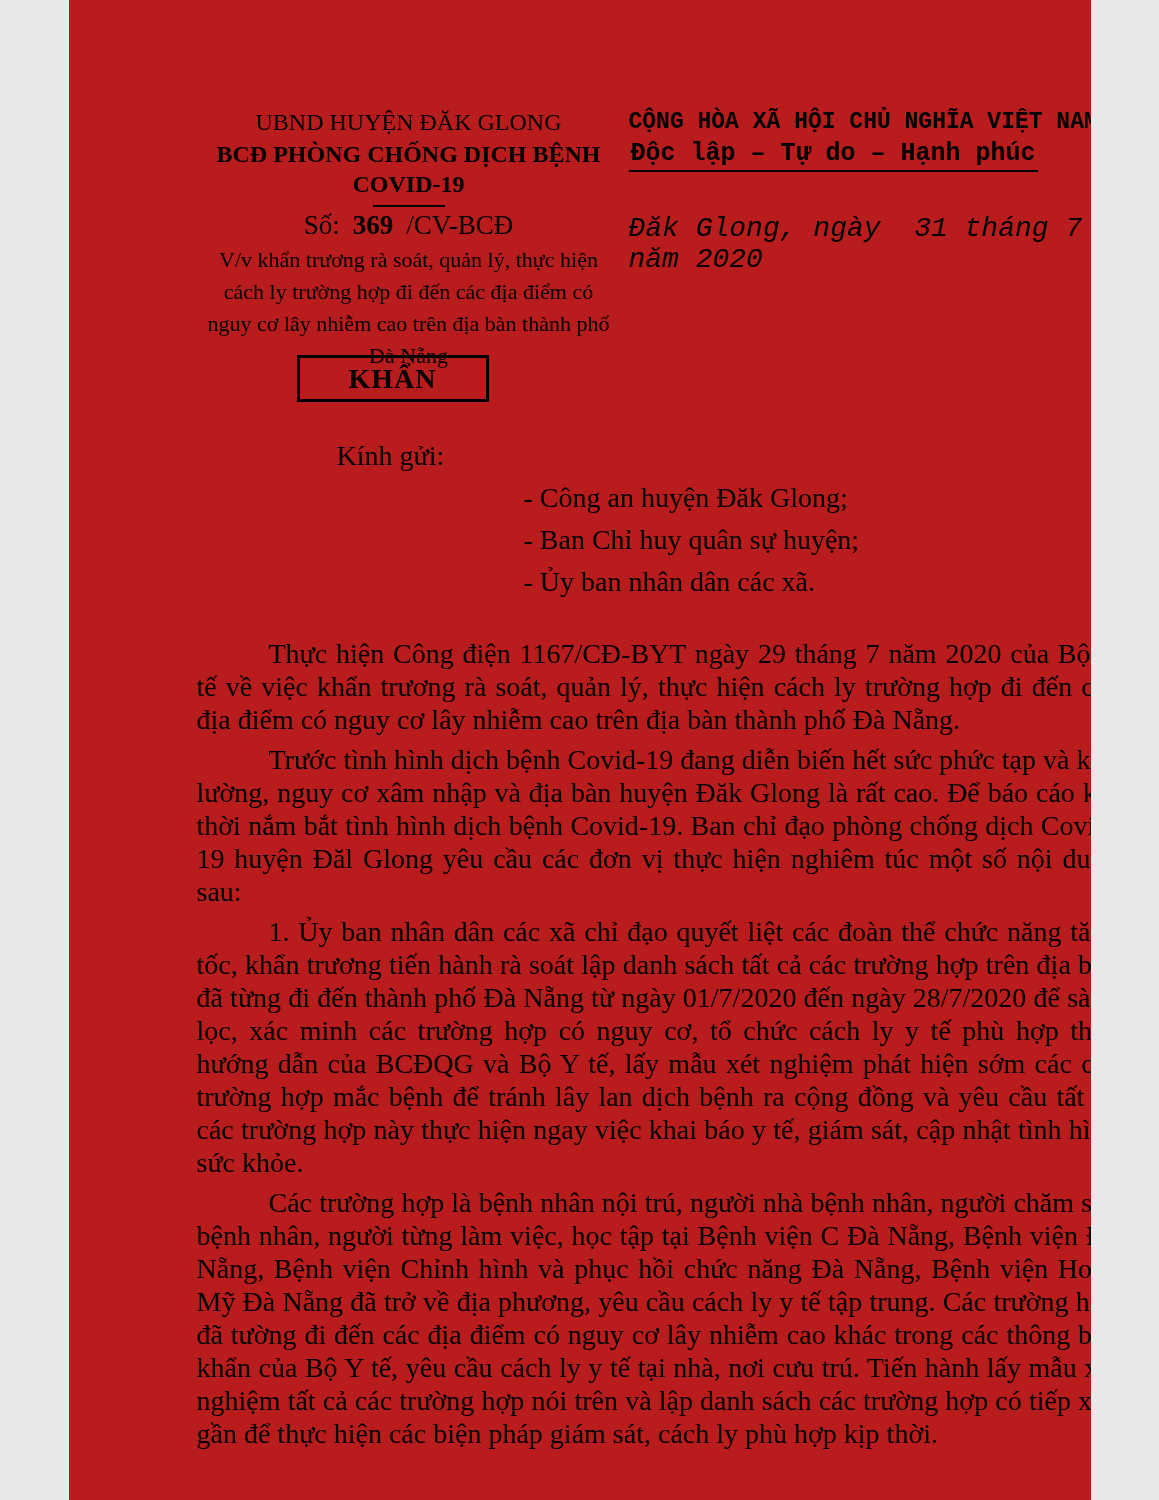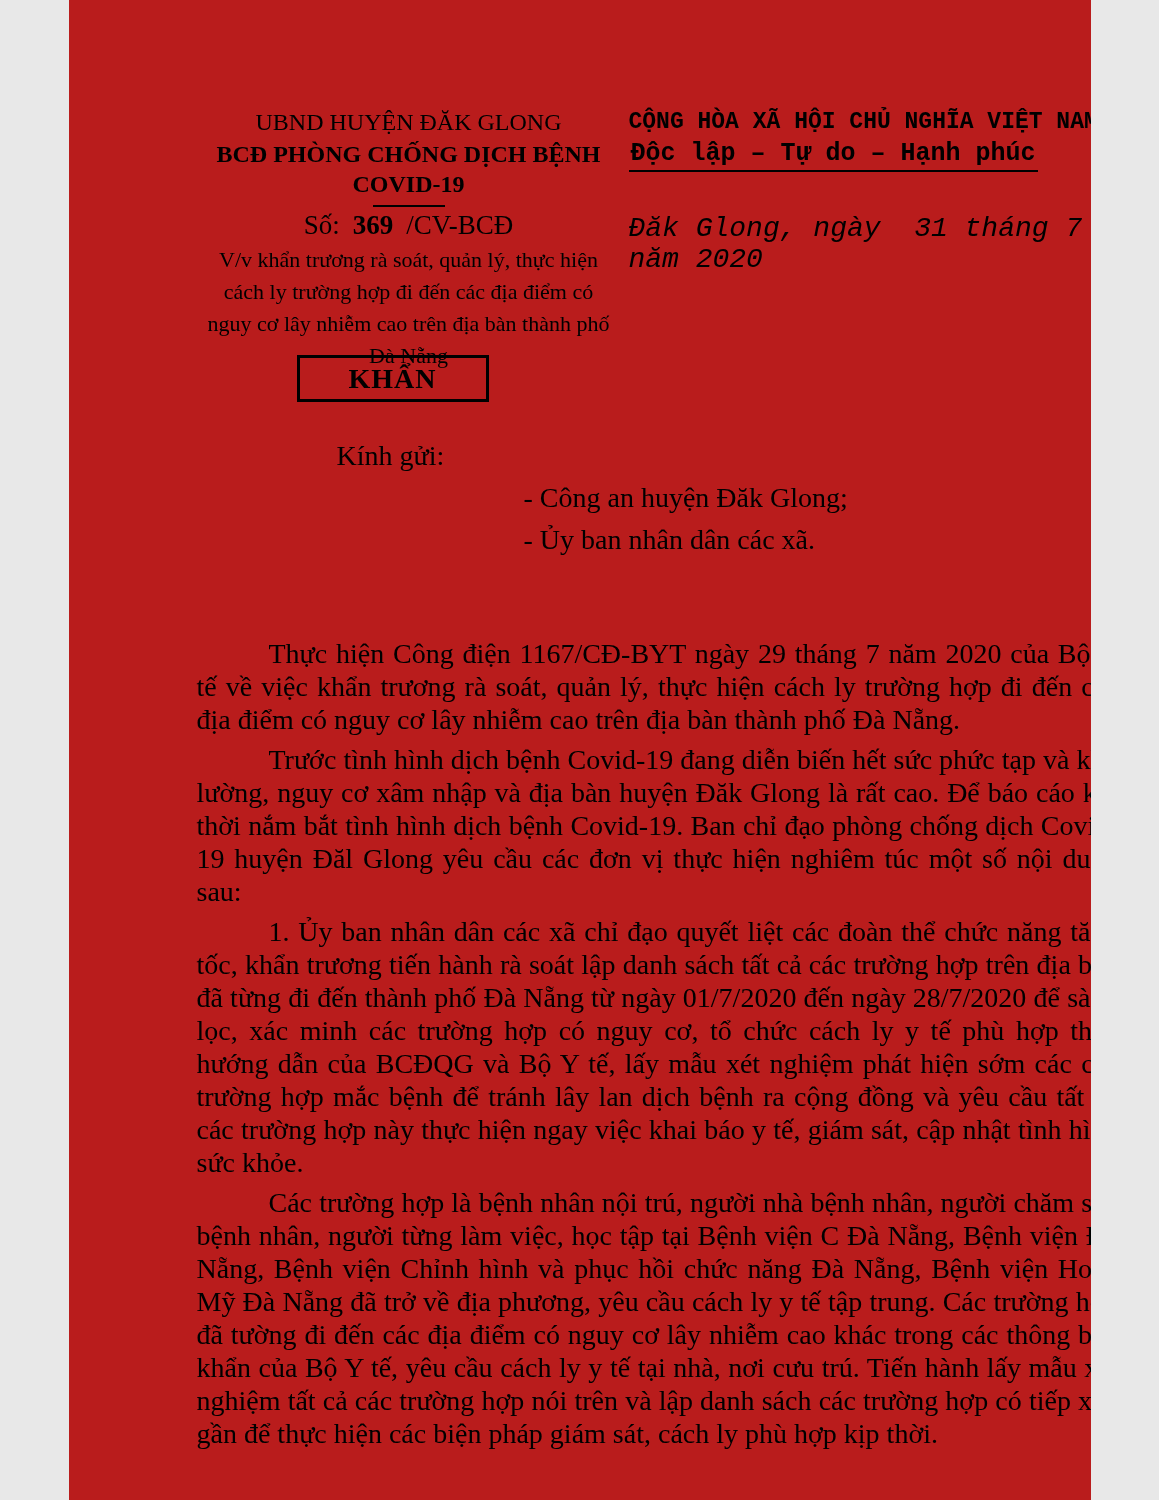--- a/index.html
+++ b/index.html
@@ -120,20 +120,21 @@
     <div class="date-line">Đăk Glong, ngày  31 tháng 7 năm 2020</div>
   </div>
 
   <div class="khan-box">
     <span>KHẨN</span>
   </div>
 
   <div class="kinh-gui">Kính gửi:</div>
   <div class="recipients">
     <div class="recipient">- Công an huyện Đăk Glong;</div>
+    <div class="recipient">- Ban Chỉ huy quân sự huyện;</div>
     <div class="recipient">- Ủy ban nhân dân các xã.</div>
   </div>
 
   <main class="doc-body">
     <p>Thực hiện Công điện 1167/CĐ-BYT ngày 29 tháng 7 năm 2020 của Bộ Y tế về việc khẩn trương rà soát, quản lý, thực hiện cách ly trường hợp đi đến các địa điểm có nguy cơ lây nhiễm cao trên địa bàn thành phố Đà Nẵng.</p>
     <p>Trước tình hình dịch bệnh Covid-19 đang diễn biến hết sức phức tạp và khó lường, nguy cơ xâm nhập và địa bàn huyện Đăk Glong là rất cao. Để báo cáo kịp thời nắm bắt tình hình dịch bệnh Covid-19. Ban chỉ đạo phòng chống dịch Covid-19 huyện Đăl Glong yêu cầu các đơn vị thực hiện nghiêm túc một số nội dung sau:</p>
     <p>1. Ủy ban nhân dân các xã chỉ đạo quyết liệt các đoàn thể chức năng tăng tốc, khẩn trương tiến hành rà soát lập danh sách tất cả các trường hợp trên địa bàn đã từng đi đến thành phố Đà Nẵng từ ngày 01/7/2020 đến ngày 28/7/2020 để sàng lọc, xác minh các trường hợp có nguy cơ, tổ chức cách ly y tế phù hợp theo hướng dẫn của BCĐQG và Bộ Y tế, lấy mẫu xét nghiệm phát hiện sớm các các trường hợp mắc bệnh để tránh lây lan dịch bệnh ra cộng đồng và yêu cầu tất cả các trường hợp này thực hiện ngay việc khai báo y tế, giám sát, cập nhật tình hình sức khỏe.</p>
     <p>Các trường hợp là bệnh nhân nội trú, người nhà bệnh nhân, người chăm sóc bệnh nhân, người từng làm việc, học tập tại Bệnh viện C Đà Nẵng, Bệnh viện Đà Nẵng, Bệnh viện Chỉnh hình và phục hồi chức năng Đà Nẵng, Bệnh viện Hoàn Mỹ Đà Nẵng đã trở về địa phương, yêu cầu cách ly y tế tập trung. Các trường hợp đã tường đi đến các địa điểm có nguy cơ lây nhiễm cao khác trong các thông báo khẩn của Bộ Y tế, yêu cầu cách ly y tế tại nhà, nơi cưu trú. Tiến hành lấy mẫu xét nghiệm tất cả các trường hợp nói trên và lập danh sách các trường hợp có tiếp xúc gần để thực hiện các biện pháp giám sát, cách ly phù hợp kịp thời.</p>
   </main>
 

